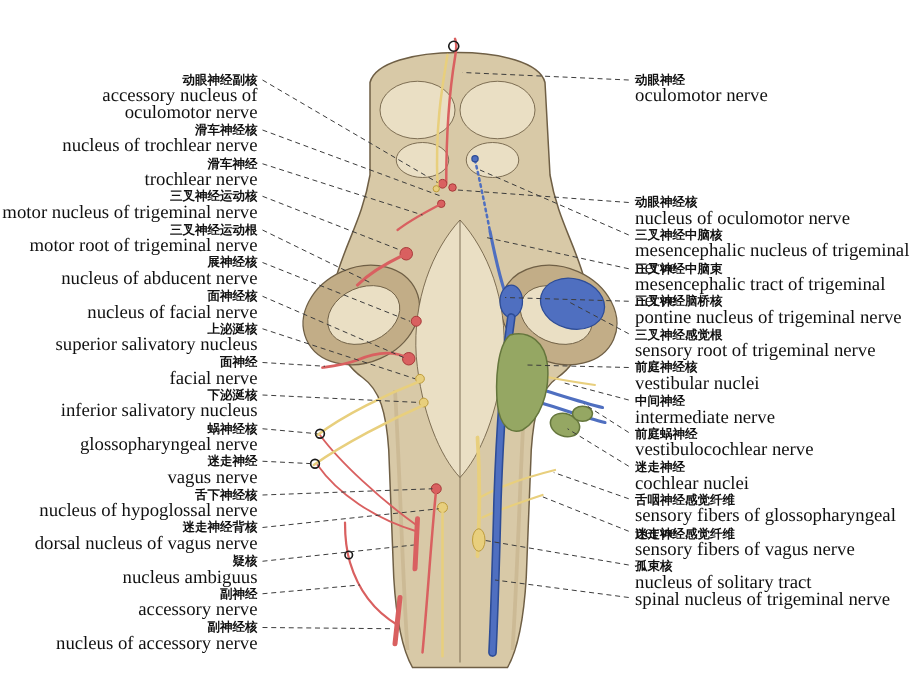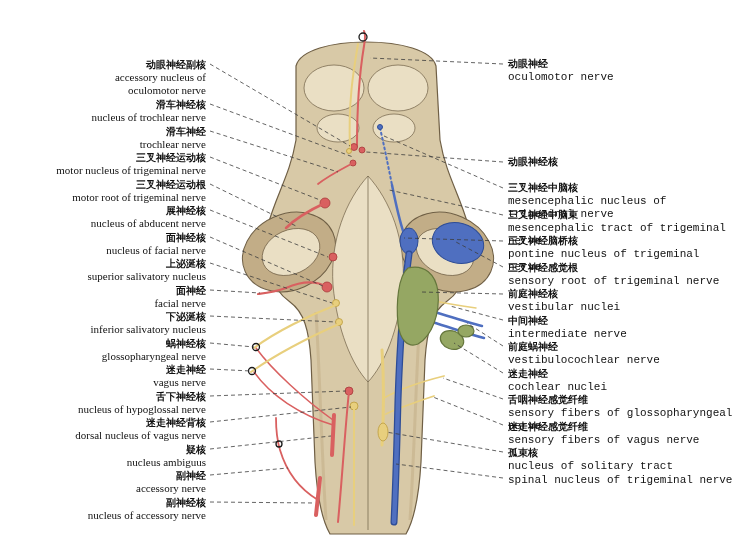--- a/index.html
+++ b/index.html
@@ -3,23 +3,23 @@
 <meta charset="utf-8">
 <style>
   * { margin:0; padding:0; box-sizing:border-box; }
   html, body { width:738px; height:543px; background:#ffffff; overflow:hidden; }
   body { font-family:"Liberation Serif","DejaVu Serif",serif; color:#111; position:relative; }
   .stage { position:relative; width:608px; height:543px; background:#ffffff; }
   .figure-svg { position:absolute; left:0; top:0; width:738px; height:543px; }
 
   .label { position:absolute; }
   .label.left  { left:0;  width:206px; text-align:right; }
-  .label.right { left:508px; width:228px; text-align:left;font-family:Liberation Mono, monospace; }
+  .label.right { left:508px; width:228px; text-align:left; }
   .label .zh { font-size:10px; line-height:13px; font-weight:bold; }
-  .label .en { font-size:11px;  line-height:12.5px; white-space:pre-line; }
+  .label .en { font-size:15px;  line-height:12.5px; white-space:pre-line; }
 
   .body-fill  { fill:var(--brainstem_fill);  stroke:var(--outline_brown); stroke-width:1.2; }
   .body-shade { fill:var(--brainstem_shade); stroke:var(--outline_brown); stroke-width:1; }
   .body-light { fill:var(--brainstem_light); stroke:var(--outline_brown); stroke-width:0.7; }
   .edge-line  { stroke:var(--brainstem_shade); stroke-width:3; fill:none; opacity:0.55; }
 
   .stroke-red    { stroke:var(--motor_red); fill:none; stroke-linecap:round; }
   .fill-red      { fill:var(--motor_red); stroke:var(--motor_red_dark); stroke-width:0.8; }
   .stroke-yellow { stroke:var(--parasymp_yellow); fill:none; stroke-linecap:round; }
   .fill-yellow   { fill:var(--parasymp_yellow); stroke:var(--yellow_dark); stroke-width:0.8; }
@@ -227,20 +227,21 @@
       <div class="zh">副神经核</div>
       <div class="en">nucleus of accessory nerve</div>
     </div>
 
   <div class="label right" style="top:58px">
       <div class="zh">动眼神经</div>
       <div class="en">oculomotor nerve</div>
     </div>
   <div class="label right" style="top:156px">
       <div class="zh">动眼神经核</div>
+      <div class="en">nucleus of oculomotor nerve</div>
     </div>
   <div class="label right" style="top:182px">
       <div class="zh">三叉神经中脑核</div>
       <div class="en">mesencephalic nucleus of trigeminal nerve</div>
     </div>
   <div class="label right" style="top:209px">
       <div class="zh">三叉神经中脑束</div>
       <div class="en">mesencephalic tract of trigeminal nerve</div>
     </div>
   <div class="label right" style="top:262px">

